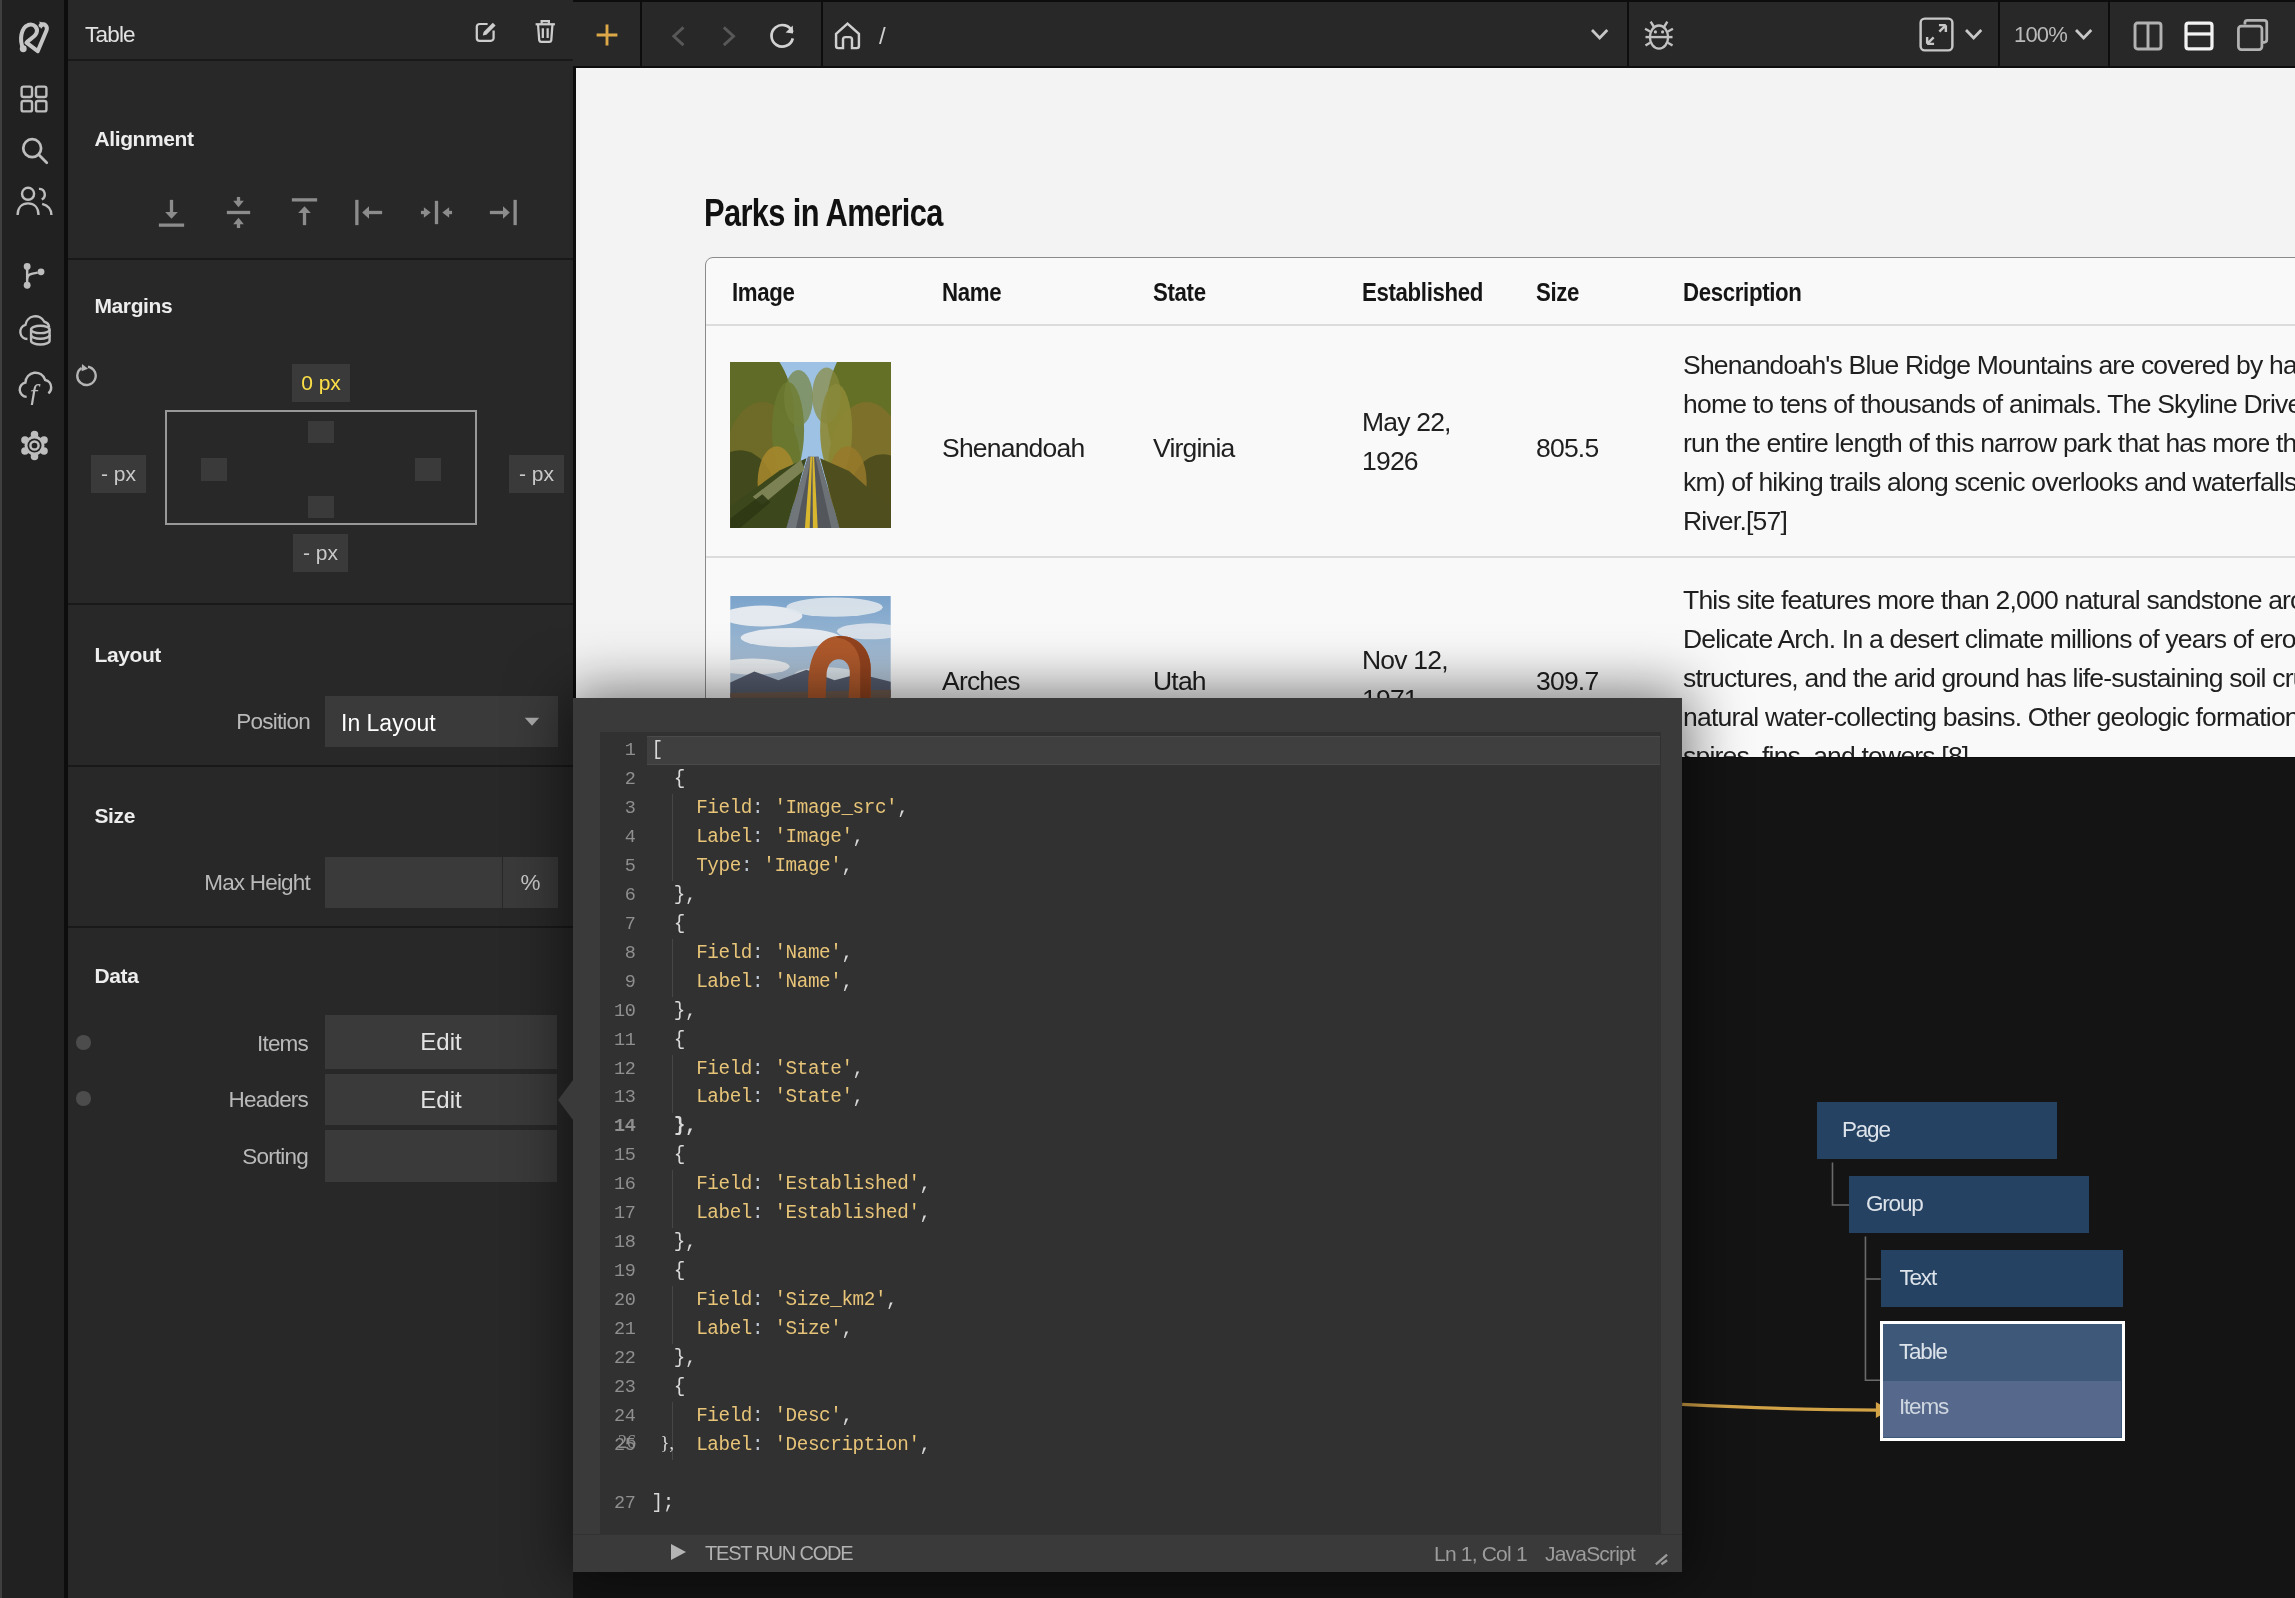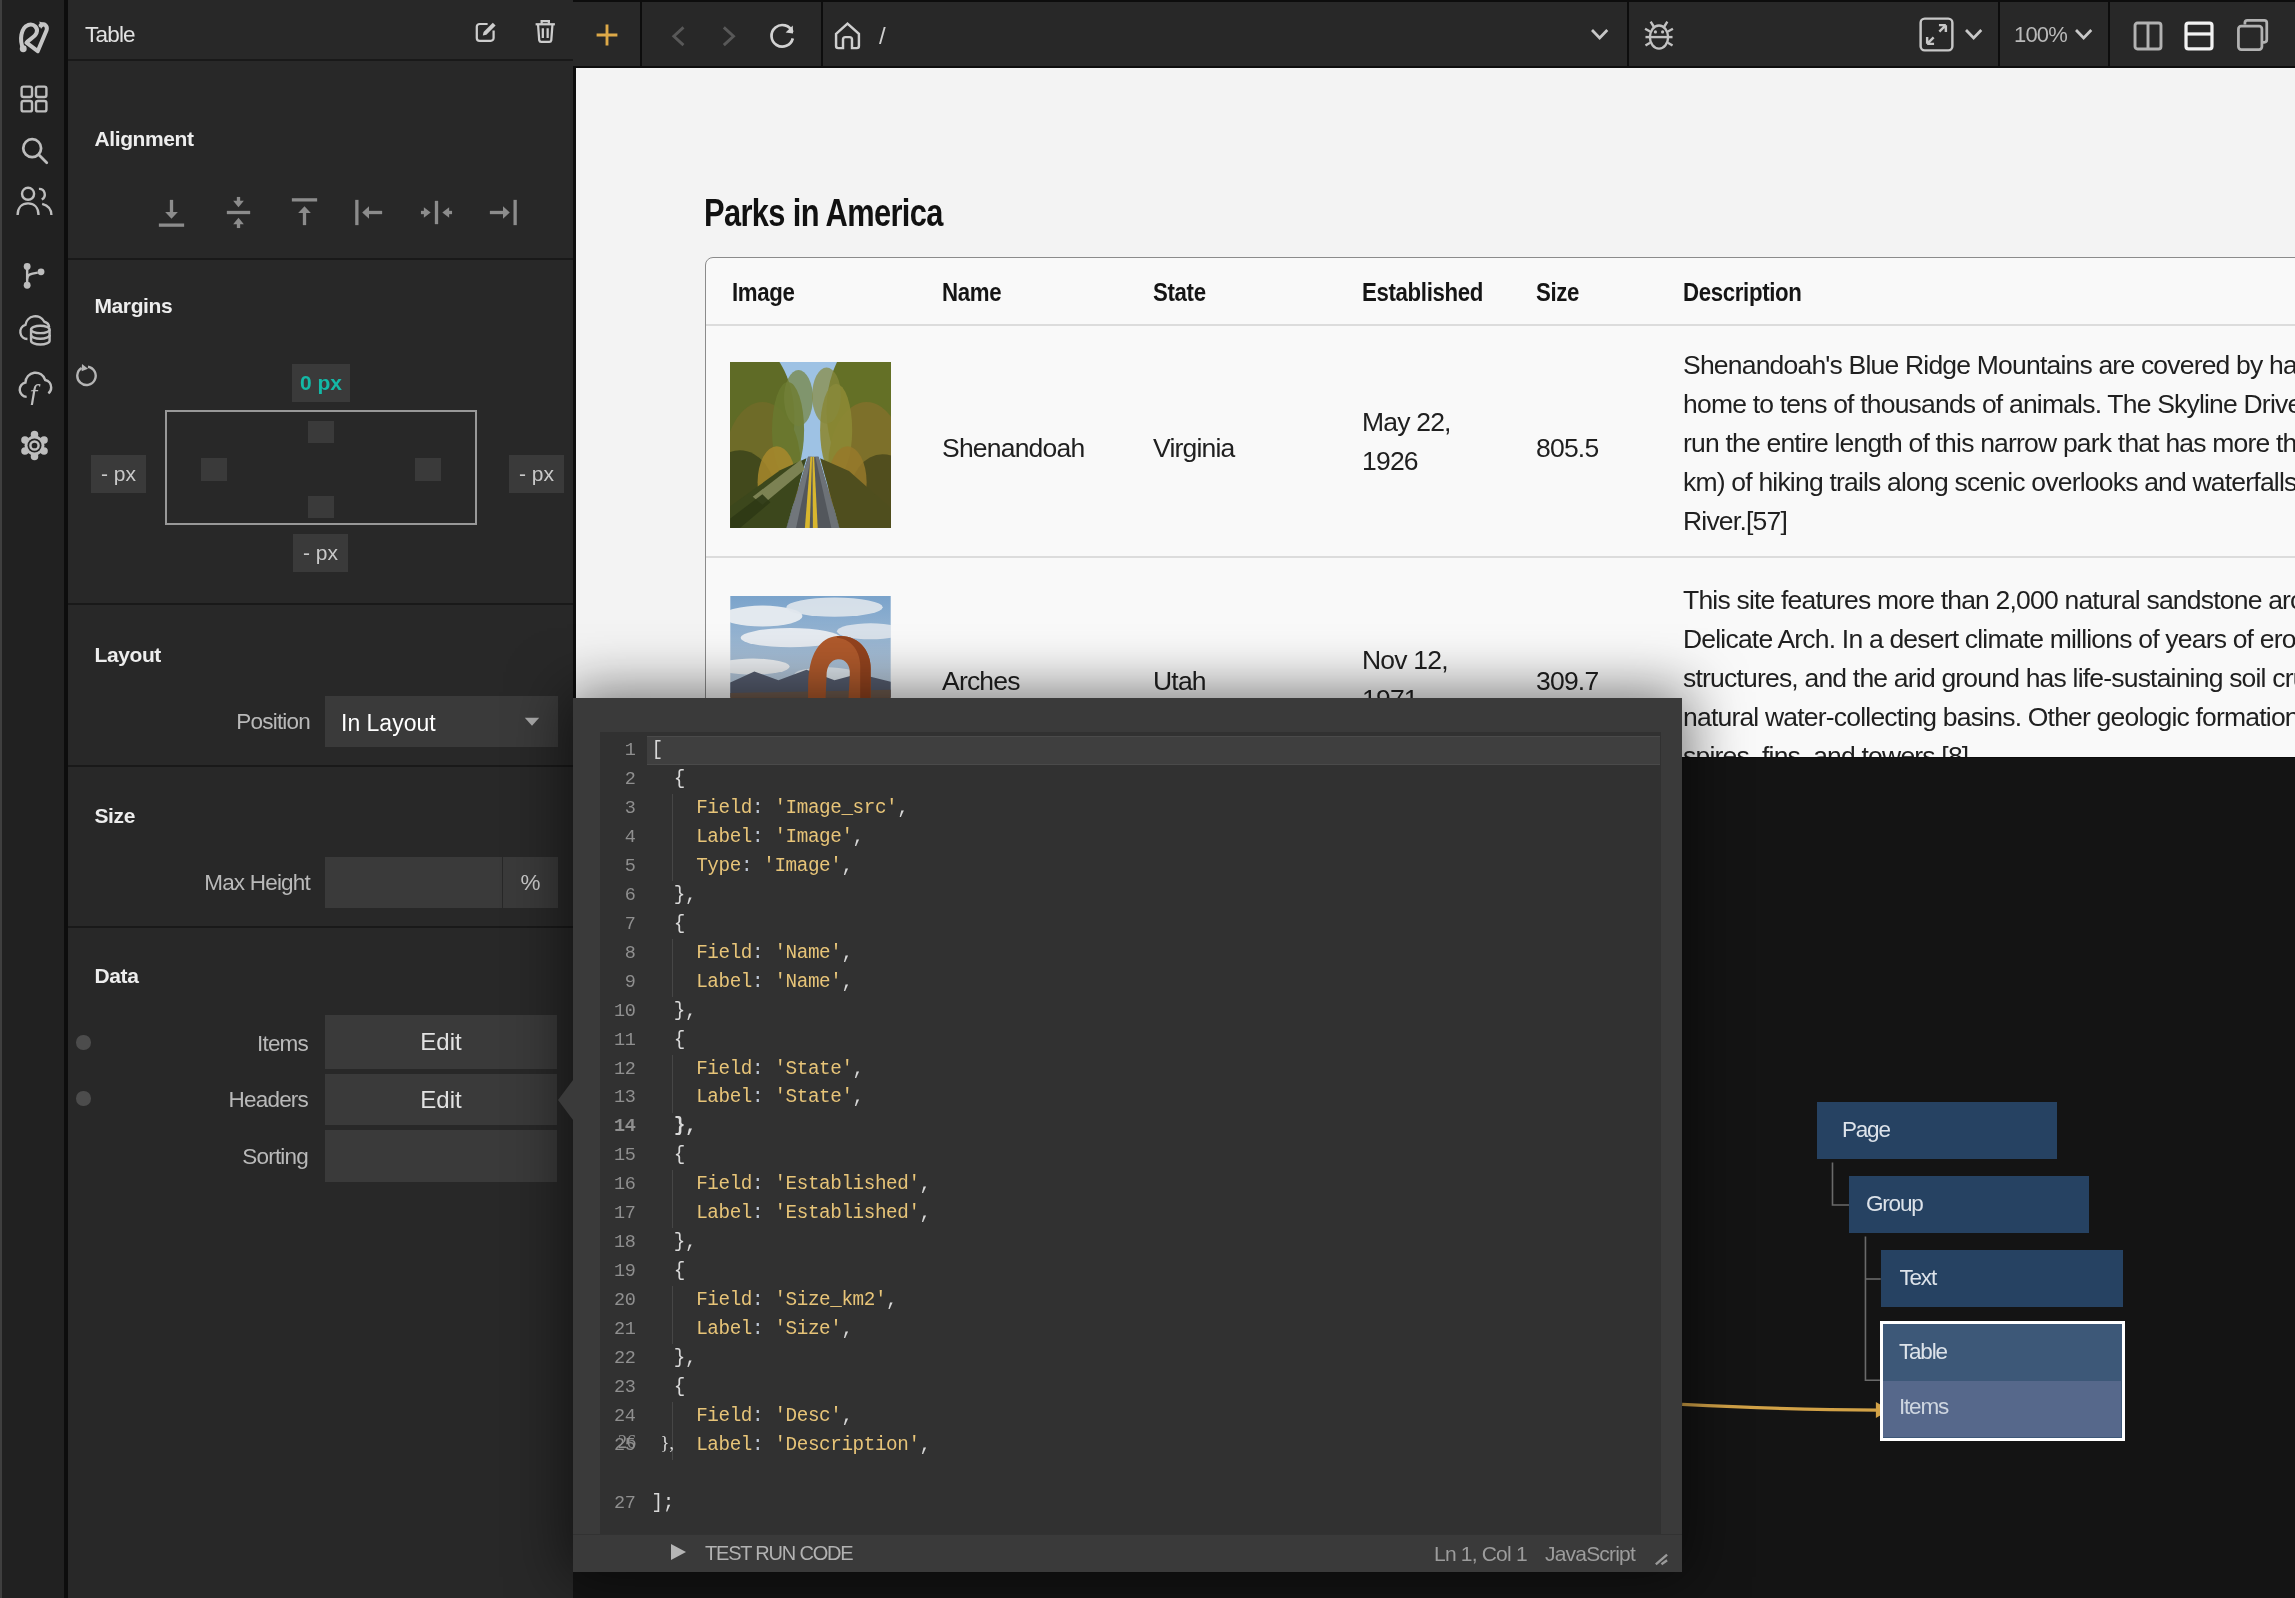--- a/index.html
+++ b/index.html
@@ -189,21 +189,21 @@
     <svg style="position:absolute;left:8px;top:364px;" width="24" height="24" viewBox="0 0 30 30">
       <path d="M7 5 A 11.5 11.5 0 1 0 15 3.4" fill="none" stroke="#b5b5b5" stroke-width="3"></path>
       <path d="M7.5 0 L7 9 L15 6 Z" fill="#b5b5b5"></path>
     </svg>
     <div id="marginwidget">
       <div style="position:absolute;left:97px;top:410px;width:312px;height:115px;border:2.4px solid #989898;"></div>
       <div class="pinput" style="left:240px;top:421px;width:26px;height:22px;"></div>
       <div class="pinput" style="left:133px;top:458px;width:26px;height:23px;"></div>
       <div class="pinput" style="left:347px;top:458px;width:26px;height:23px;"></div>
       <div class="pinput" style="left:240px;top:496px;width:26px;height:22px;"></div>
-      <div class="chip" style="left:224px;top:364px;width:58px;height:38px;line-height:38px;color:#14b8a6;font-weight:bold;">0 px</div>
+      <div class="chip" style="left:224px;top:364px;width:58px;height:38px;line-height:38px;color:#fde047;">0 px</div>
       <div class="chip" style="left:23px;top:455px;width:55px;height:38px;line-height:38px;">- px</div>
       <div class="chip" style="left:441px;top:455px;width:55px;height:38px;line-height:38px;">- px</div>
       <div class="chip" style="left:225px;top:534px;width:55px;height:38px;line-height:38px;">- px</div>
     </div>
     <div class="sect-border" style="top:603px;"></div>
 
     <div class="sect-title" style="top:643px;">Layout</div>
     <div class="plabel" style="left:33px;top:709px;">Position</div>
     <div class="pinput" style="left:257px;top:696px;width:233px;height:51px;">
       <span style="position:absolute;left:16px;top:13.7px;font-size:23px;color:#ffffff;">In Layout</span>

